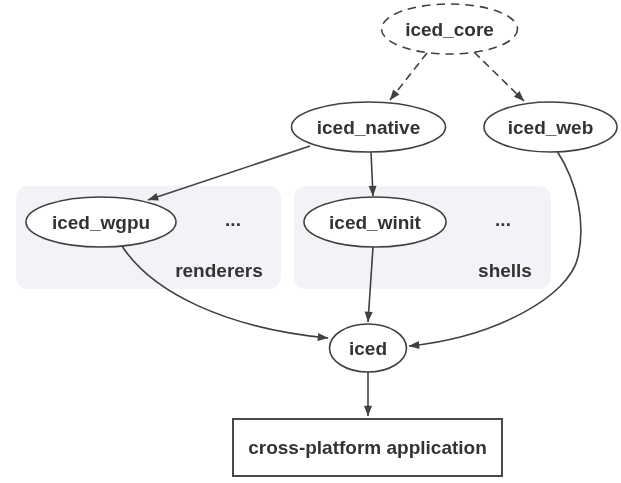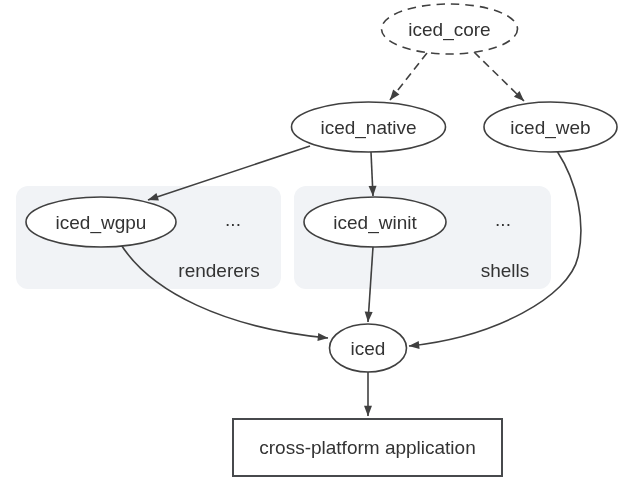--- a/index.html
+++ b/index.html
@@ -6,20 +6,21 @@
     margin: 0;
     padding: 0;
     background: #ffffff;
   }
   .stage {
     position: relative;
     width: 621px;
     height: 483px;
     background: #ffffff;
     overflow: hidden;
+    font-weight: bold;
   }
   svg { display: block; }
   text {
     font-family: "Liberation Sans", sans-serif;
     font-size: 19px;
     fill: #333333;
   }
   .edge {
     fill: none;
     stroke: #404040;

